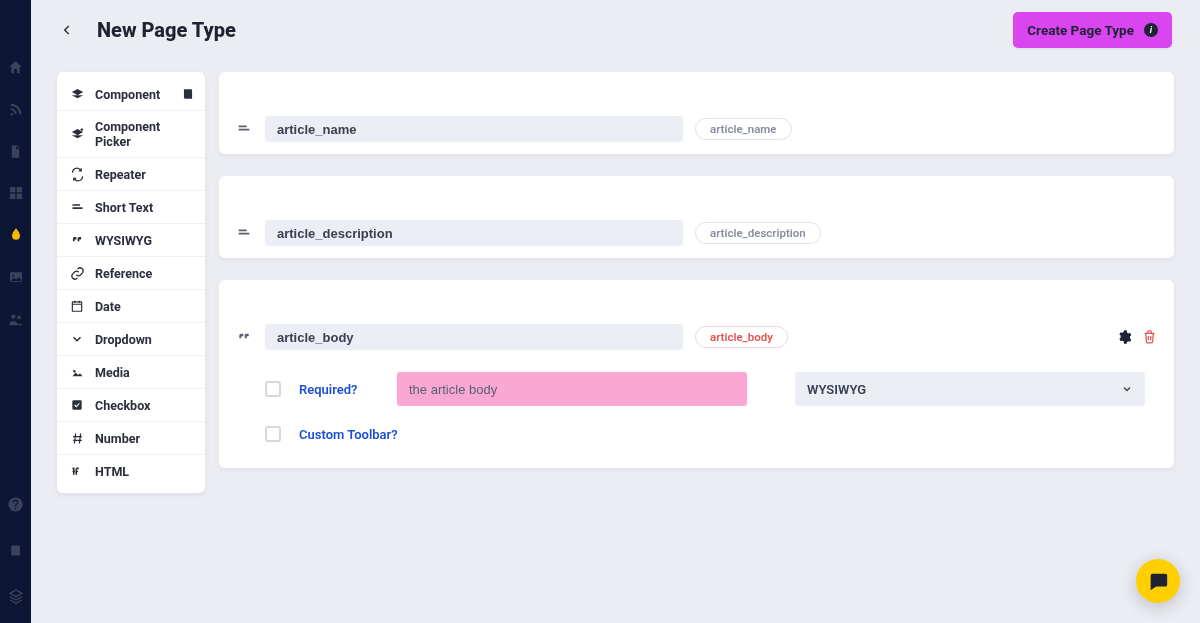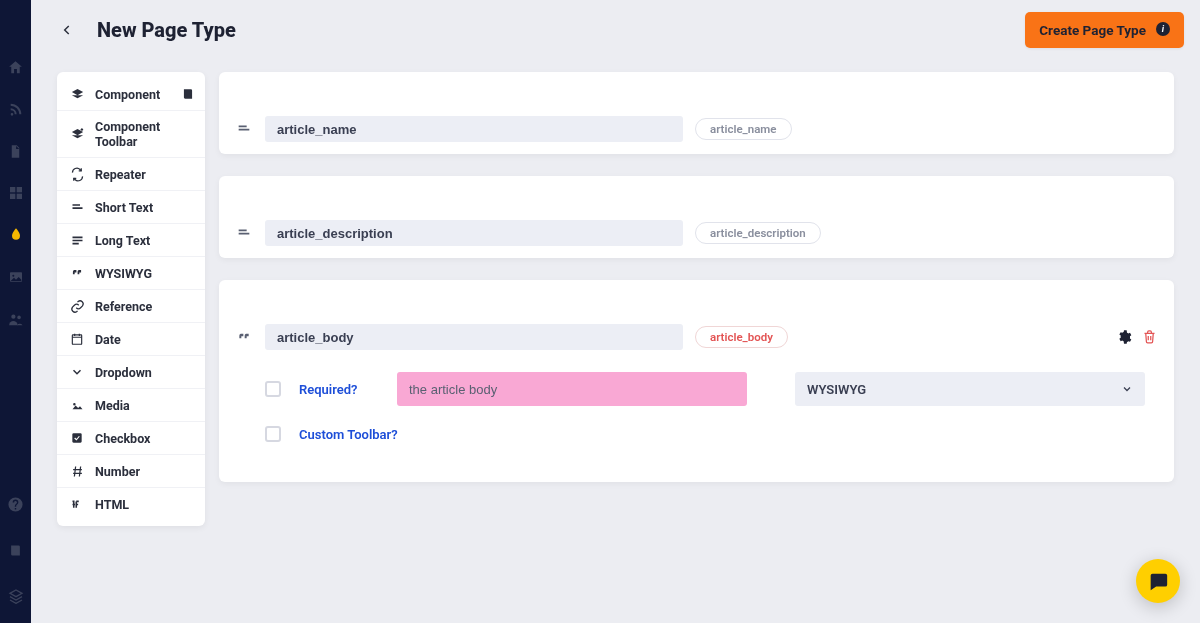--- a/index.html
+++ b/index.html
@@ -18,31 +18,31 @@
     gap:24px;
   }
   .rail .icon { width:18px; height:18px; display:flex; align-items:center; justify-content:center; color:#3b425b; }
   .rail .icon.active { color:#f5b700; }
   .rail .spacer { flex:1; }
   .rail .bottom { display:flex; flex-direction:column; align-items:center; gap:28px; padding-bottom:18px;}
   
   .header {
     position:absolute; left:31px; top:0; right:0; height:60px;
     display:flex; align-items:center; justify-content:space-between;
-    padding:0 16px 0 24px;
+    padding:0 28px 0 24px;
   }
   .header-left { display:flex; align-items:center; gap:18px; }
   .back-btn {
     width:24px; height:24px; display:flex; align-items:center; justify-content:center;
     cursor:pointer; color:#2b2f3c;
   }
   .page-title { font-size:20px; font-weight:800; color:#1e2233; }
   .create-btn {
-    background:#f97316; border-radius:5px; padding:10px 14px;
-    display:flex; align-items:flex-start; gap:10px;
+    background:#d946ef; border-radius:5px; padding:10px 14px;
+    display:flex; align-items:center; gap:10px;
     font-size:13.5px; font-weight:700; color:#1e2233;
     box-shadow:0 1px 3px rgba(0,0,0,0.06);
     cursor:pointer;
   }
   .create-btn .info-dot {
     width:14px; height:14px; border-radius:50%; background:#1e2233; color:#fff;
     display:flex; align-items:center; justify-content:center;
     font-size:9px; font-weight:700; font-style:italic;
   }
   
@@ -89,21 +89,21 @@
   .slug-pill {
     display:inline-flex; align-items:center; height:22px;
     padding:0 14px; border:1px solid #e1e3eb; border-radius:12px;
     font-size:11.5px; color:#8a8f9e; font-weight:600;
   }
   .slug-pill.red { color:#e35454; border-color:#f0d6d6; }
   .field-actions { margin-left:auto; display:flex; align-items:center; gap:10px; }
   .field-actions .act { width:16px; height:16px; cursor:pointer; }
   .field-actions .gear { color:#1e2233; }
   .field-actions .trash { color:#e35454; }
-  .field-card.expanded { padding-bottom:40px; }
+  .field-card.expanded { padding-bottom:26px; }
   .field-details {
     margin-top:22px; display:flex; flex-direction:column; gap:20px;
     padding-left:30px;
   }
   .detail-row { display:flex; align-items:center; gap:18px; }
   .checkbox {
     width:16px; height:16px; border:2px solid #d6d8e1; border-radius:3px; background:#fff; cursor:pointer;
   }
   .chk-label { font-size:13px; color:#1d4ed8; font-weight:600; width:80px; }
   .desc-input {
@@ -224,46 +224,38 @@
           </svg>
       </span>
     </div>
     <div class="type-item">
       <span class="ticon">
         <svg viewBox="0 0 24 24" width="15" height="15" fill="currentColor">
             <path d="M12 3l9 5-9 5-9-5zM3 13l9 5 9-5"></path>
             <path d="M19 2v4M17 4h4" stroke="currentColor" stroke-width="2"></path>
           </svg>
       </span>
-      <span>Component Toolbar</span>
+      <span>Component Picker</span>
     </div>
     <div class="type-item">
       <span class="ticon">
         <svg viewBox="0 0 24 24" width="15" height="15" fill="none" stroke="currentColor" stroke-width="2">
             <path d="M4 9a7 7 0 0112-5l2 2M20 15a7 7 0 01-12 5l-2-2"></path>
             <path d="M18 2v4h-4M6 22v-4h4"></path>
           </svg>
       </span>
       <span>Repeater</span>
     </div>
     <div class="type-item">
       <span class="ticon">
         <svg viewBox="0 0 24 24" width="15" height="15" fill="none" stroke="currentColor" stroke-width="2.5">
             <path d="M4 8h12M4 13h16"></path>
           </svg>
       </span>
       <span>Short Text</span>
-    </div>
-    <div class="type-item">
-      <span class="ticon">
-        <svg viewBox="0 0 24 24" width="15" height="15" fill="none" stroke="currentColor" stroke-width="2.5">
-            <path d="M4 7h16M4 12h16M4 17h10"></path>
-          </svg>
-      </span>
-      <span>Long Text</span>
     </div>
     <div class="type-item">
       <span class="ticon">
         <svg viewBox="0 0 24 24" width="14" height="14" fill="currentColor">
             <path d="M7 7h4v4H8v3H5V10a3 3 0 012-3zM15 7h4v4h-3v3h-3V10a3 3 0 012-3z"></path>
           </svg>
       </span>
       <span>WYSIWYG</span>
     </div>
     <div class="type-item">

